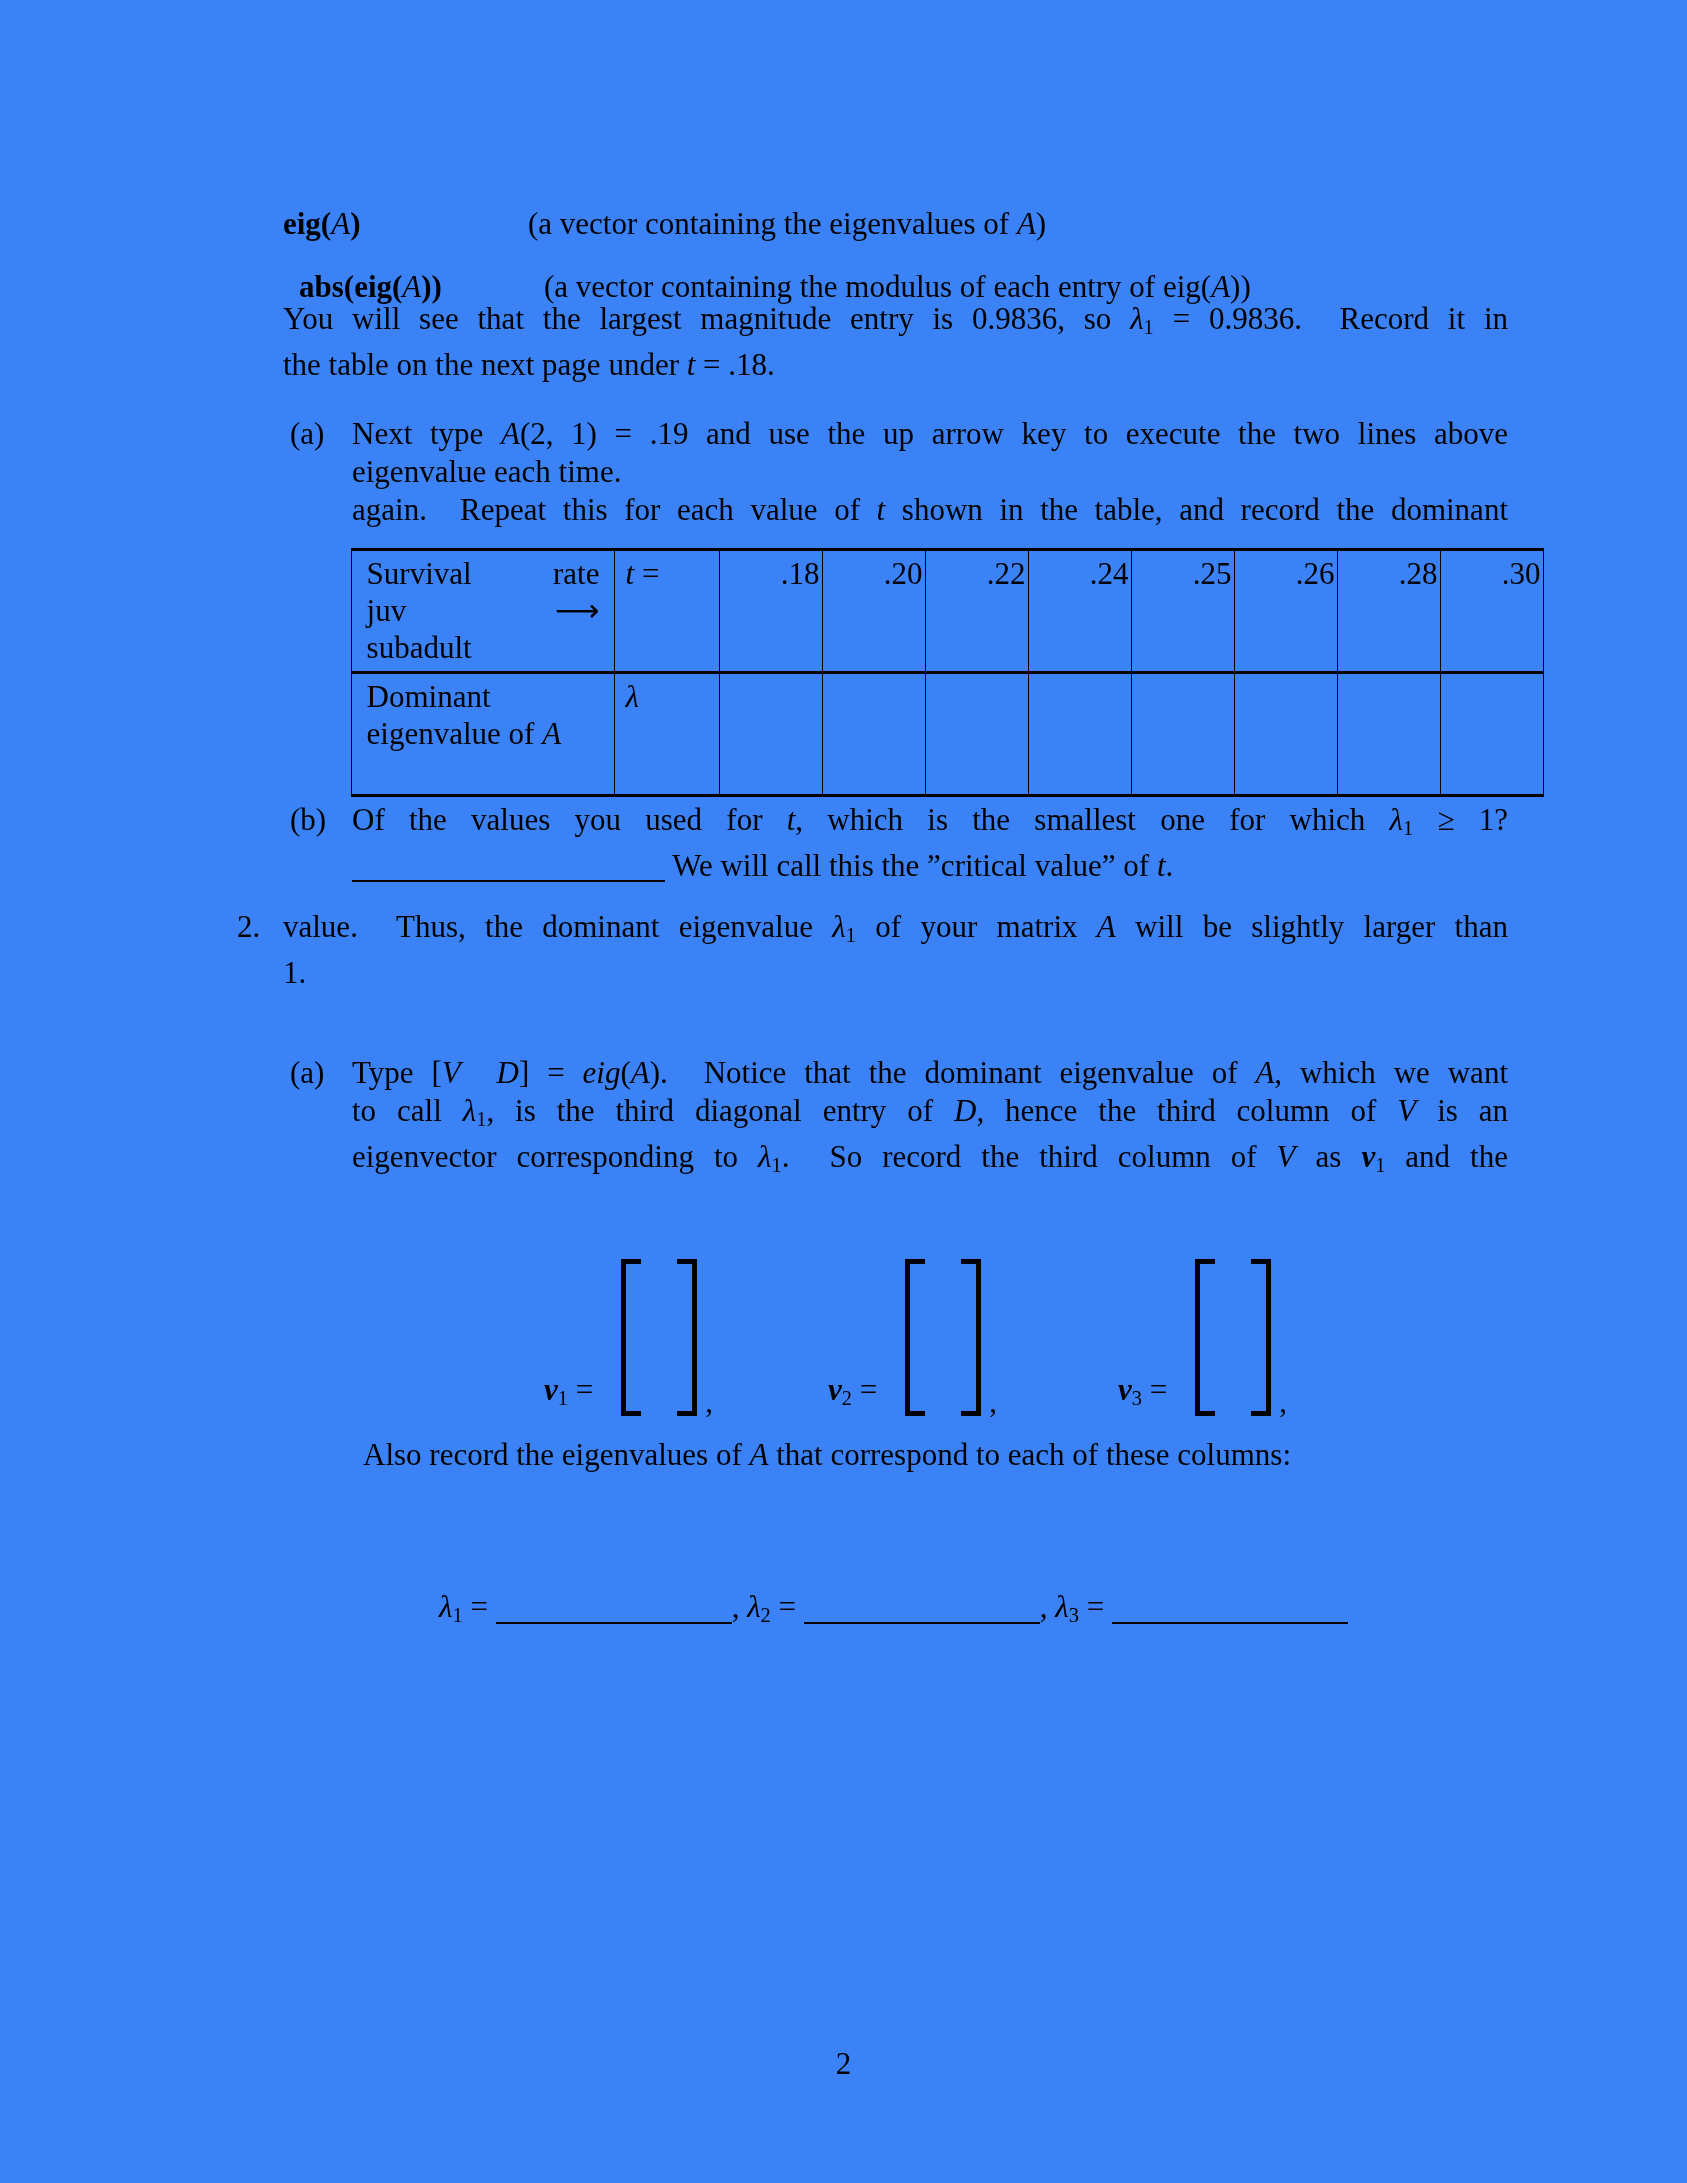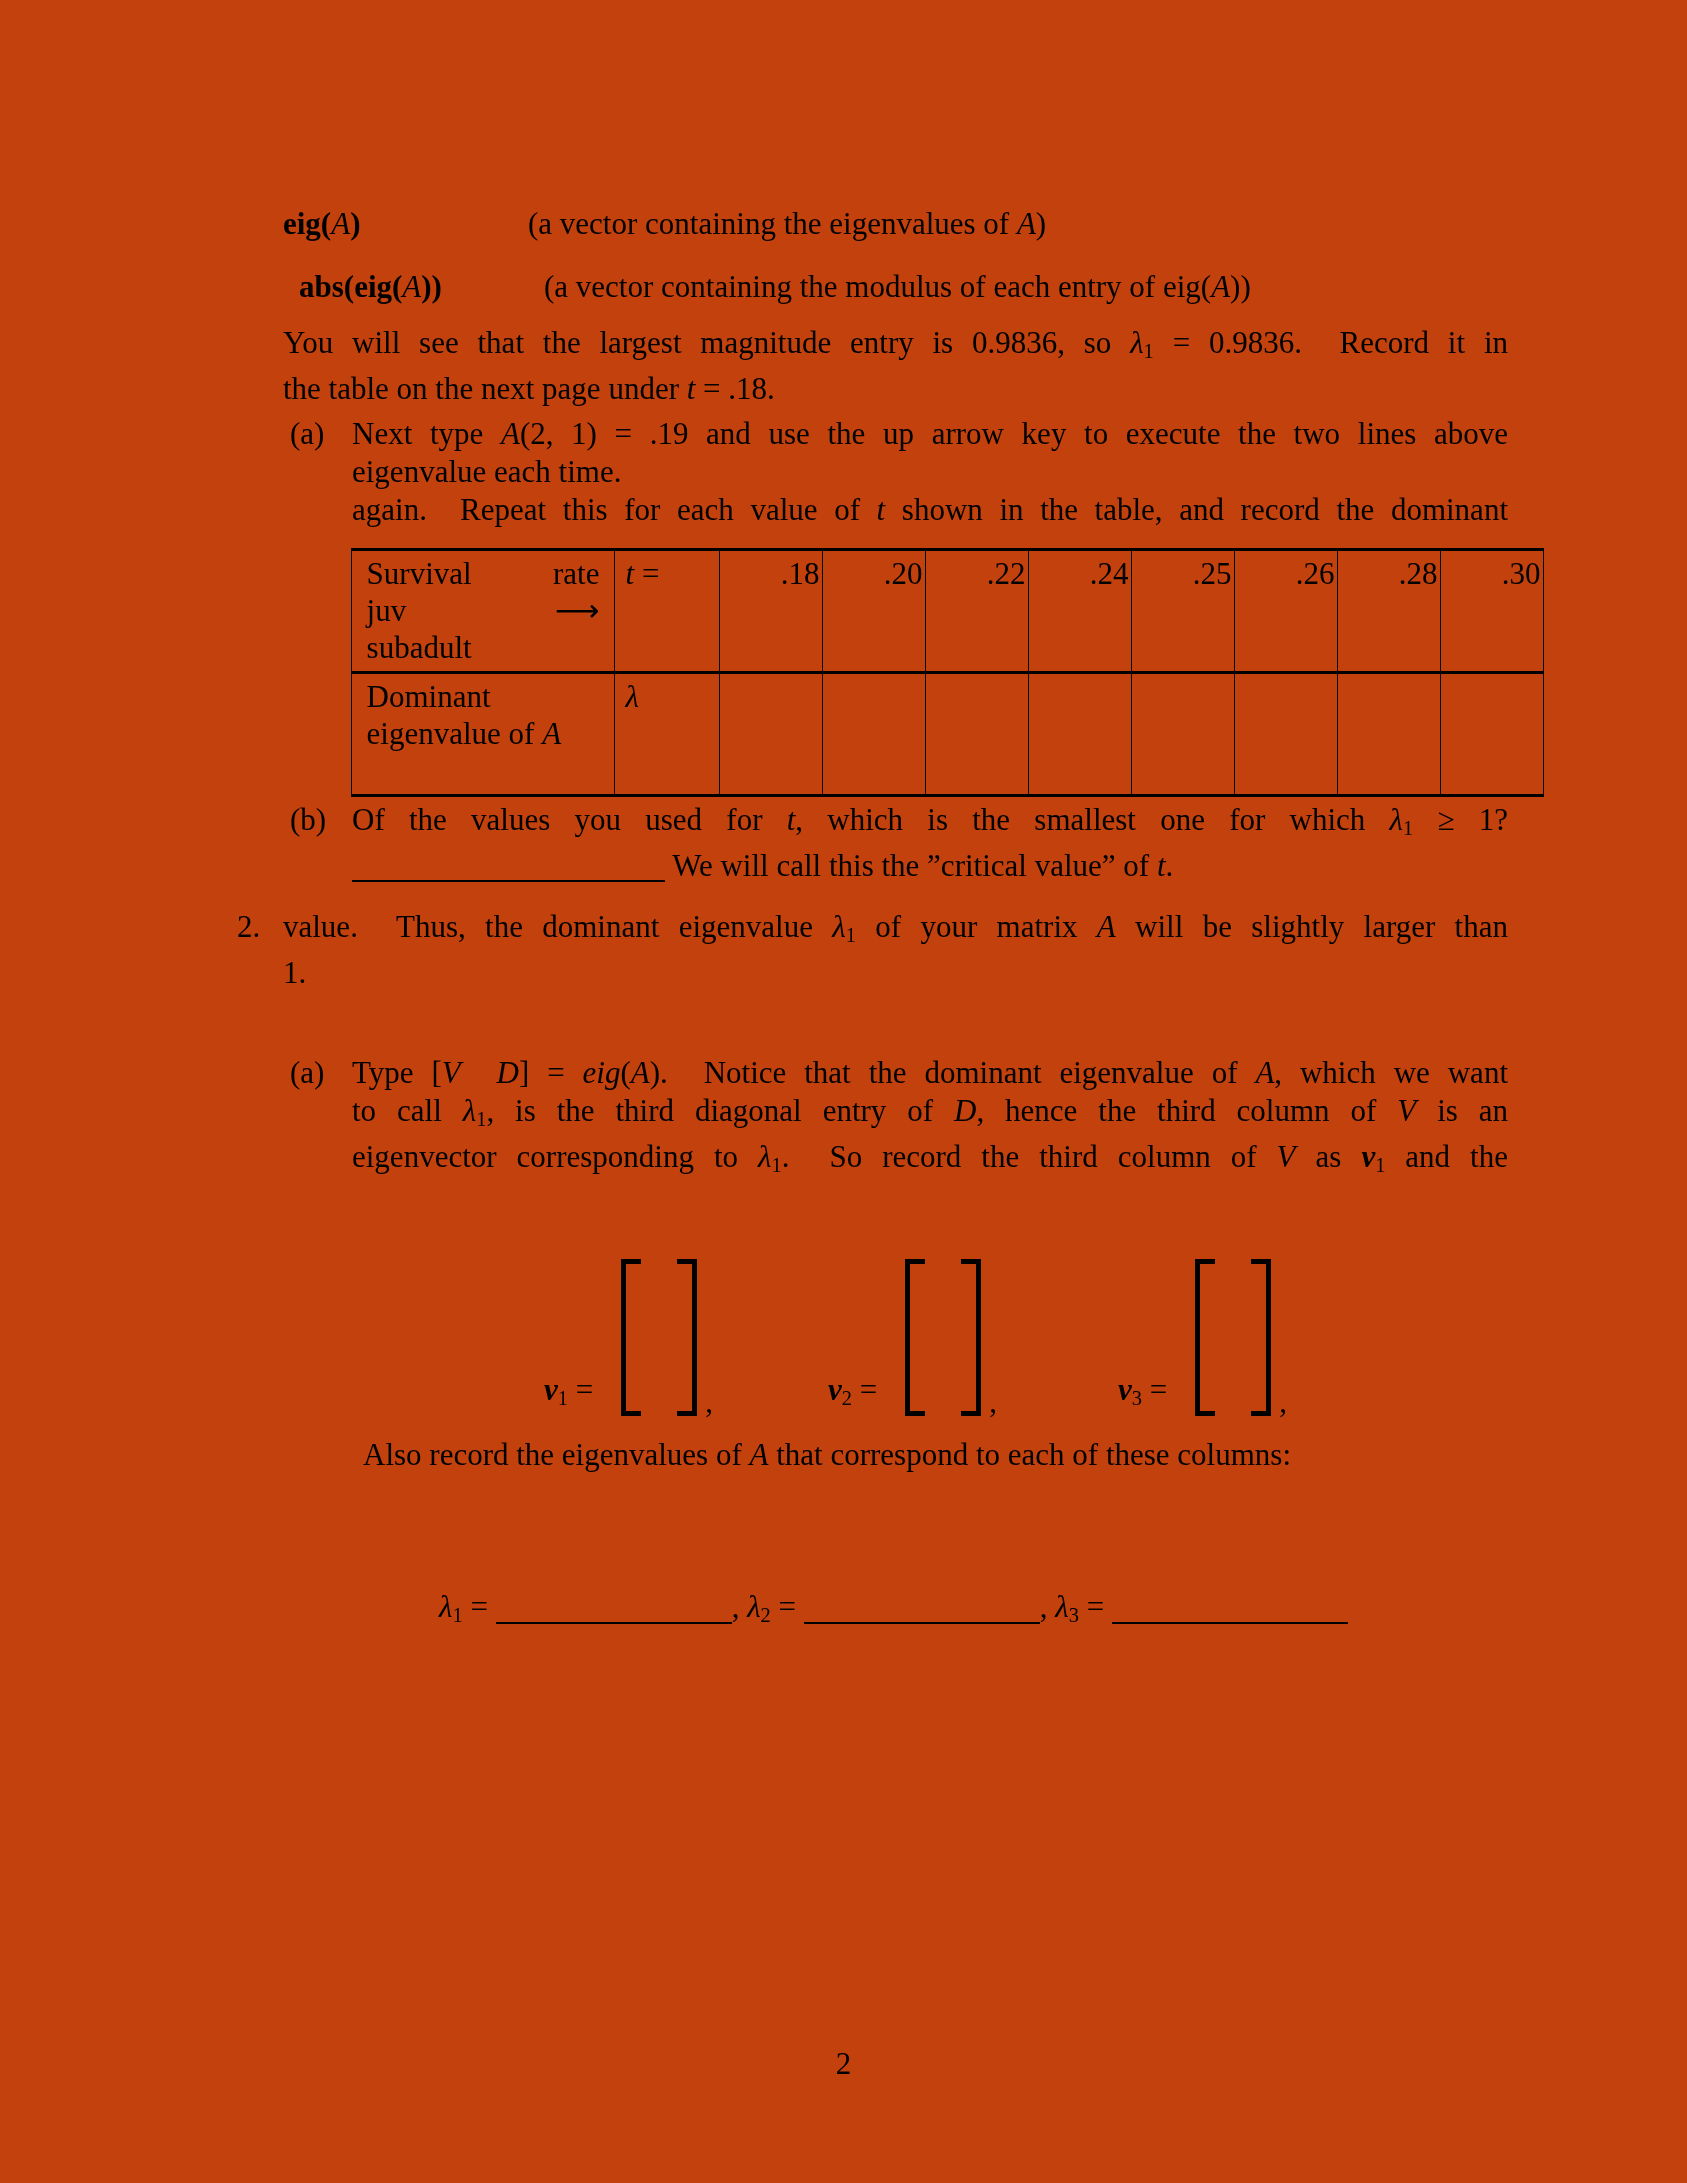--- a/index.html
+++ b/index.html
@@ -1,20 +1,20 @@
 <!DOCTYPE html>
 <html style="font-size:10.6px"><head>
 <meta charset="utf-8">
 <style>
   html, body { margin: 0; padding: 0; background: #ffffff; }
   .page {
     position: relative;
     width: 1687px;
     height: 2183px;
-    background: #c2410c;
+    background: #3b82f6;
     color: #000000;
     font-family: "Liberation Serif", "DejaVu Serif", serif;
     font-size: 31px;
     line-height: 38px;
   }
   .abs { position: absolute; }
   
   .it   { font-style: italic; }
   .bf   { font-weight: bold; }
   .bfit { font-weight: bold; font-style: italic; }
@@ -74,21 +74,21 @@
 
 <div class="page">
 
   <div class="abs" style="left:283px; top:205px; width:1231px;">
     <span class="term"><span class="bf">eig(</span><span class="it">A</span><span class="bf">)</span></span><span><span>(a vector containing the eigenvalues of </span><span class="it">A</span><span>)</span></span>
   </div>
   <div class="abs" style="left:283px; top:268px; width:1257px;margin-left:16px;">
     <span class="term"><span class="bf">abs(eig(</span><span class="it">A</span><span class="bf">))</span></span><span><span>(a vector containing the modulus of each entry of eig(</span><span class="it">A</span><span>))</span></span>
   </div>
 
-  <div class="abs" style="left:283px; top:324px; width:1225px;">
+  <div class="abs" style="left:283px; top:300px; width:1225px;">
     <div class="jline"><span>You will see that the largest magnitude entry is 0.9836, so </span><span class="it">λ</span><span class="sub">1</span><span> = 0.9836.&nbsp; Record it in</span></div>
     <div class="jline last"><span>the table on the next page under </span><span class="it">t</span><span> = .18.</span></div>
   </div>
 
   <div class="item" style="left:352px; top:415px; width:1156px;">
     <span class="sublabel">(a)</span>
     <div class="jline"><span>Next type </span><span class="it">A</span><span>(2, 1) = .19 and use the up arrow key to execute the two lines above</span></div>
     <div class="jline last"><span>eigenvalue each time.</span></div>
     <div class="jline"><span>again.&nbsp; Repeat this for each value of </span><span class="it">t</span><span> shown in the table, and record the dominant</span></div>
   </div>

